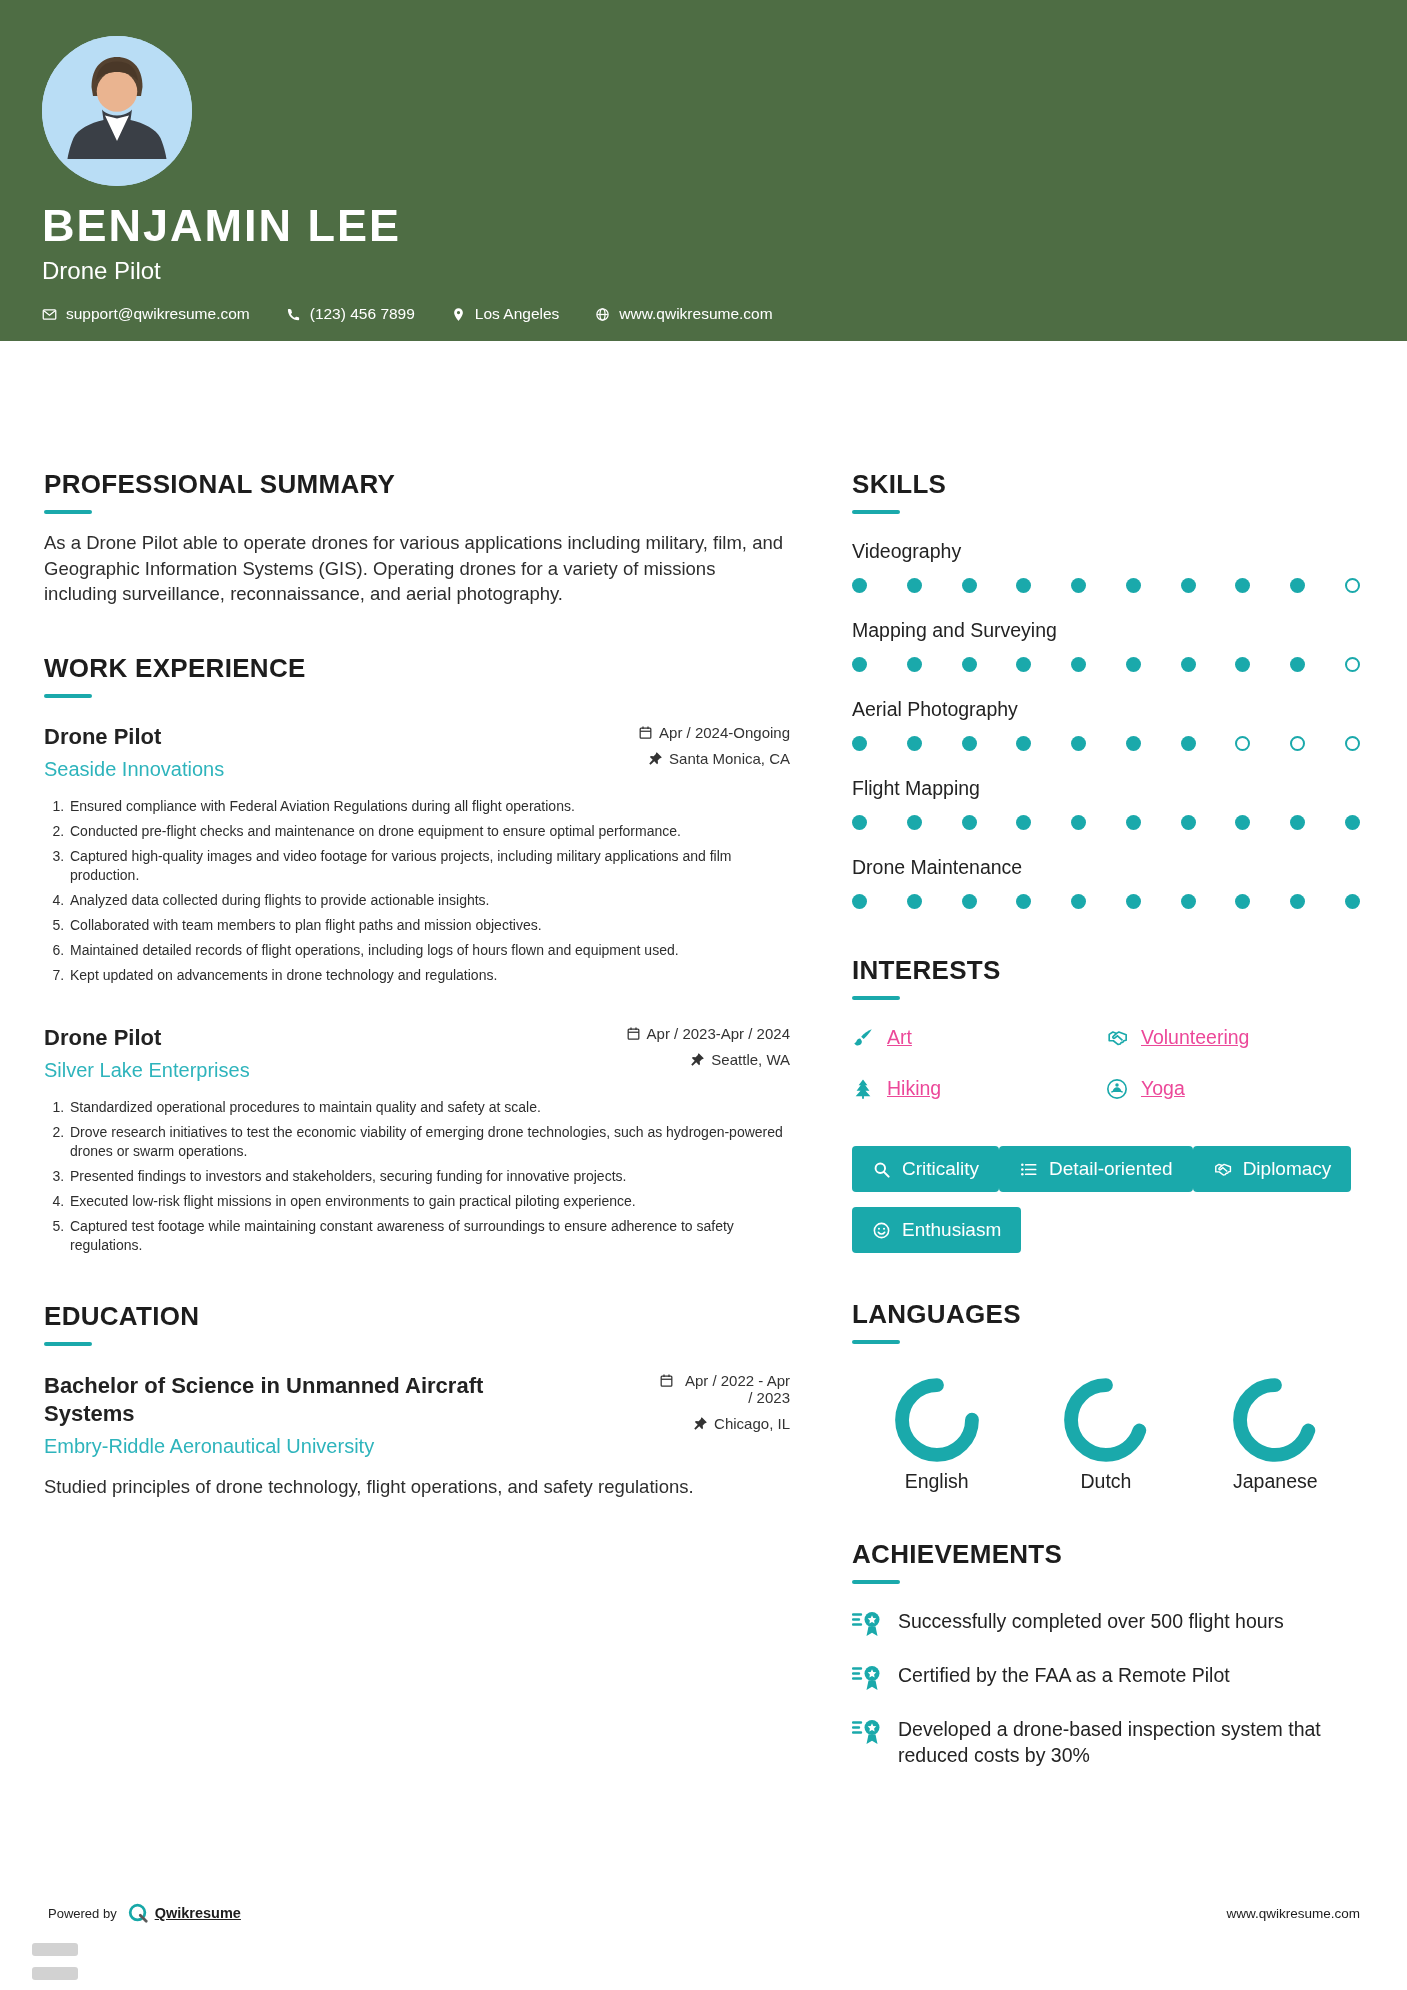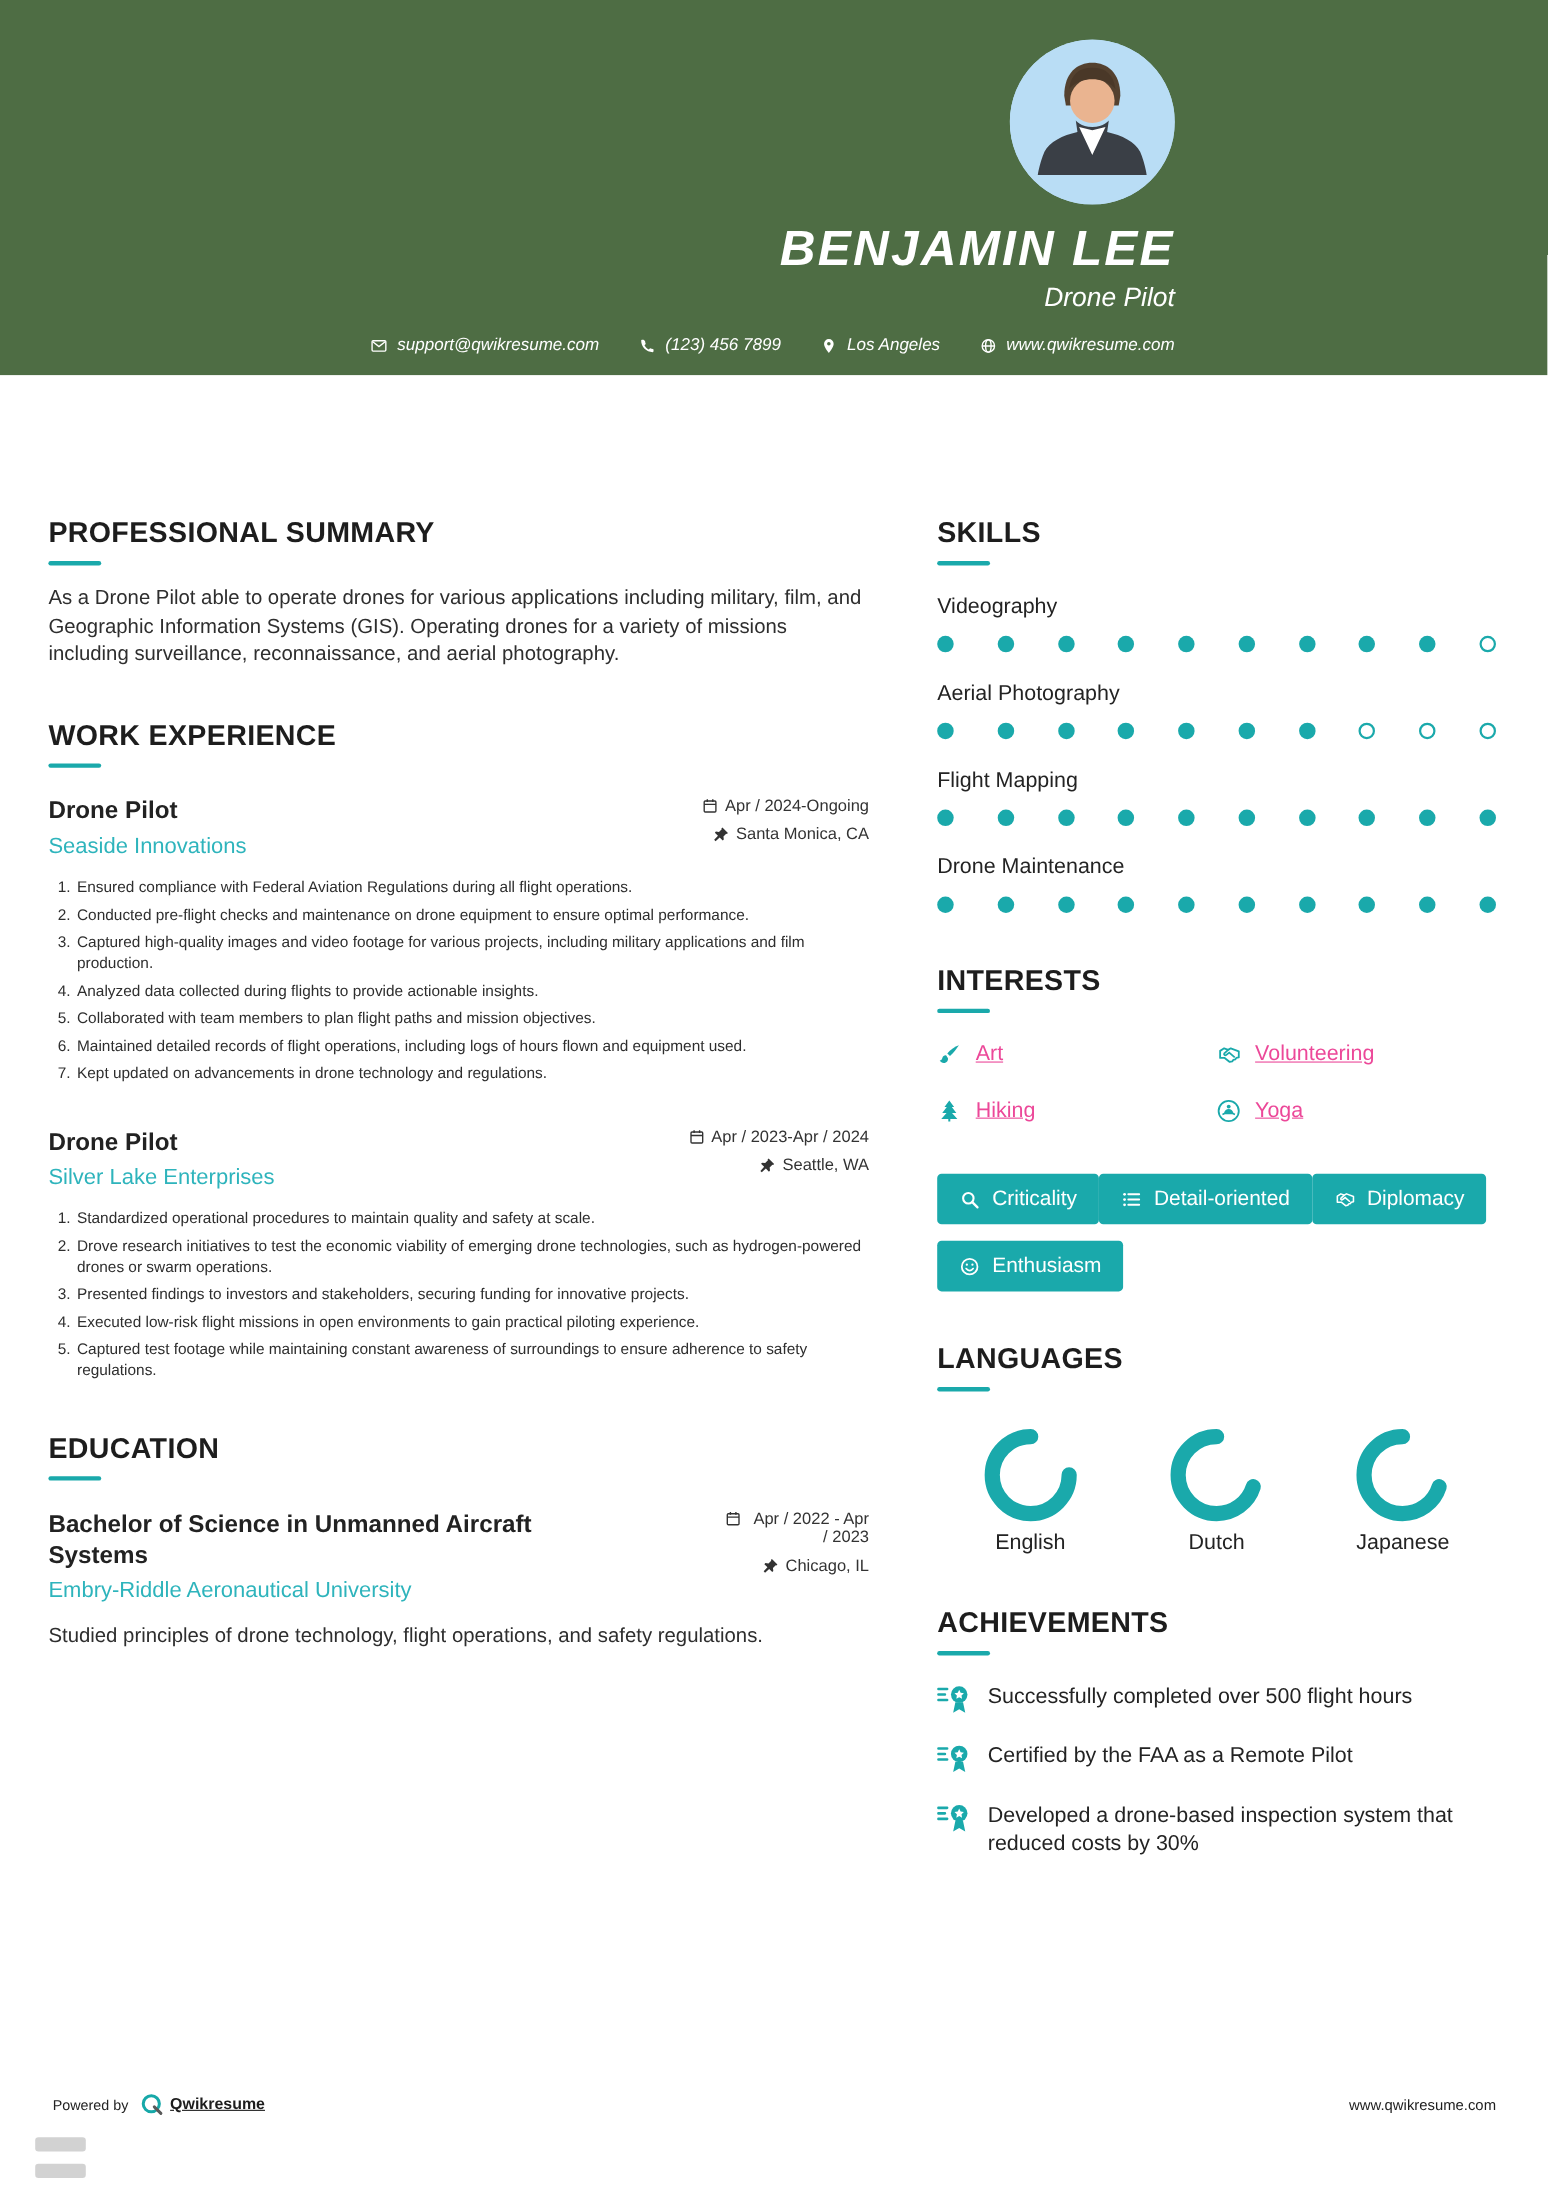--- a/index.html
+++ b/index.html
@@ -9,21 +9,21 @@
     width: 1407px;
     height: 1990px;
     background: #ffffff;
     font-family: "Liberation Sans", sans-serif;
     color: #2e2e2e;
     overflow: hidden;
   }
 
   
   .header { background: var(--header-bg, #4e6d44); padding: 36px 0 18px; }
-  .header-inner { width: 1026px; margin-left: 42px; display:flex; flex-direction:column; align-items:flex-end;font-style:italic; }
+  .header-inner { width: 1026px; margin-left: 42px; display:flex; flex-direction:column; align-items:flex-start; }
   .photo {
     width: 150px; height: 150px; border-radius: 50%;
     overflow: hidden; background:#b9ddf5; flex:none;
   }
   .photo svg { display:block; width:100%; height:100%; }
   .name {
     margin: 14px 0 0; color:#ffffff; font-size: 45px; font-weight: bold;
     letter-spacing: 2px;
   }
   .subtitle { margin-top: 5px; color:#ffffff; font-size: 24px; font-weight: 400; }
@@ -312,20 +312,35 @@
               <span class="dot filled"></span>
               <span class="dot filled"></span>
               <span class="dot filled"></span>
               <span class="dot filled"></span>
               <span class="dot filled"></span>
               <span class="dot filled"></span>
               <span class="dot empty"></span>
             </div>
         </div>
         <div class="skill">
+          <div class="skill-name">Mapping and Surveying</div>
+          <div class="dots">
+              <span class="dot filled"></span>
+              <span class="dot filled"></span>
+              <span class="dot filled"></span>
+              <span class="dot filled"></span>
+              <span class="dot filled"></span>
+              <span class="dot filled"></span>
+              <span class="dot filled"></span>
+              <span class="dot filled"></span>
+              <span class="dot filled"></span>
+              <span class="dot empty"></span>
+            </div>
+        </div>
+        <div class="skill">
           <div class="skill-name">Aerial Photography</div>
           <div class="dots">
               <span class="dot filled"></span>
               <span class="dot filled"></span>
               <span class="dot filled"></span>
               <span class="dot filled"></span>
               <span class="dot filled"></span>
               <span class="dot filled"></span>
               <span class="dot filled"></span>
               <span class="dot empty"></span>

